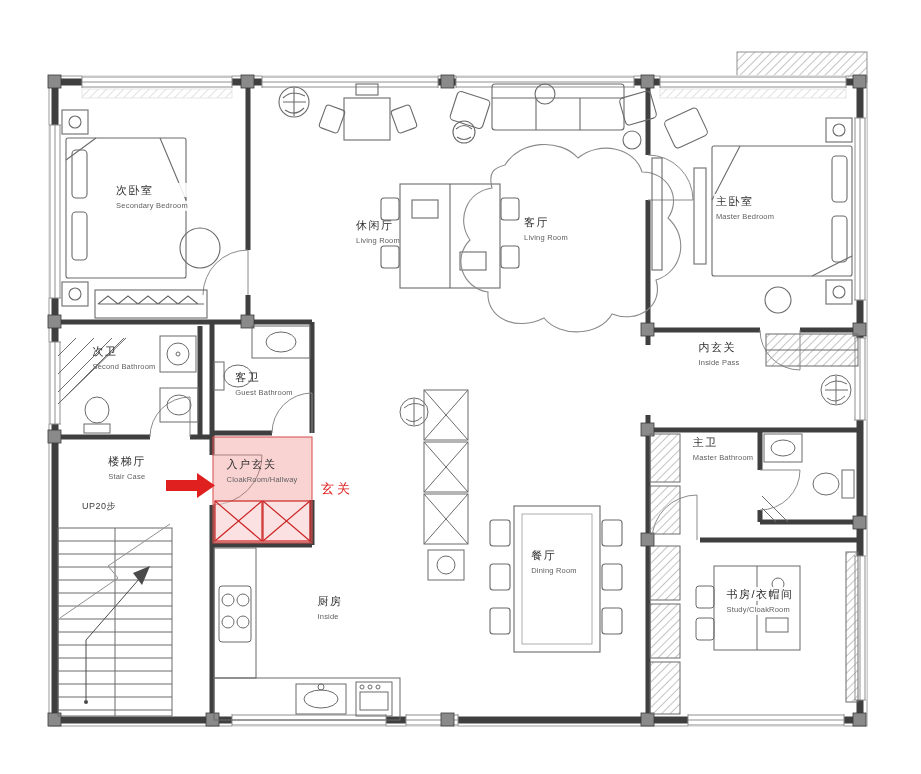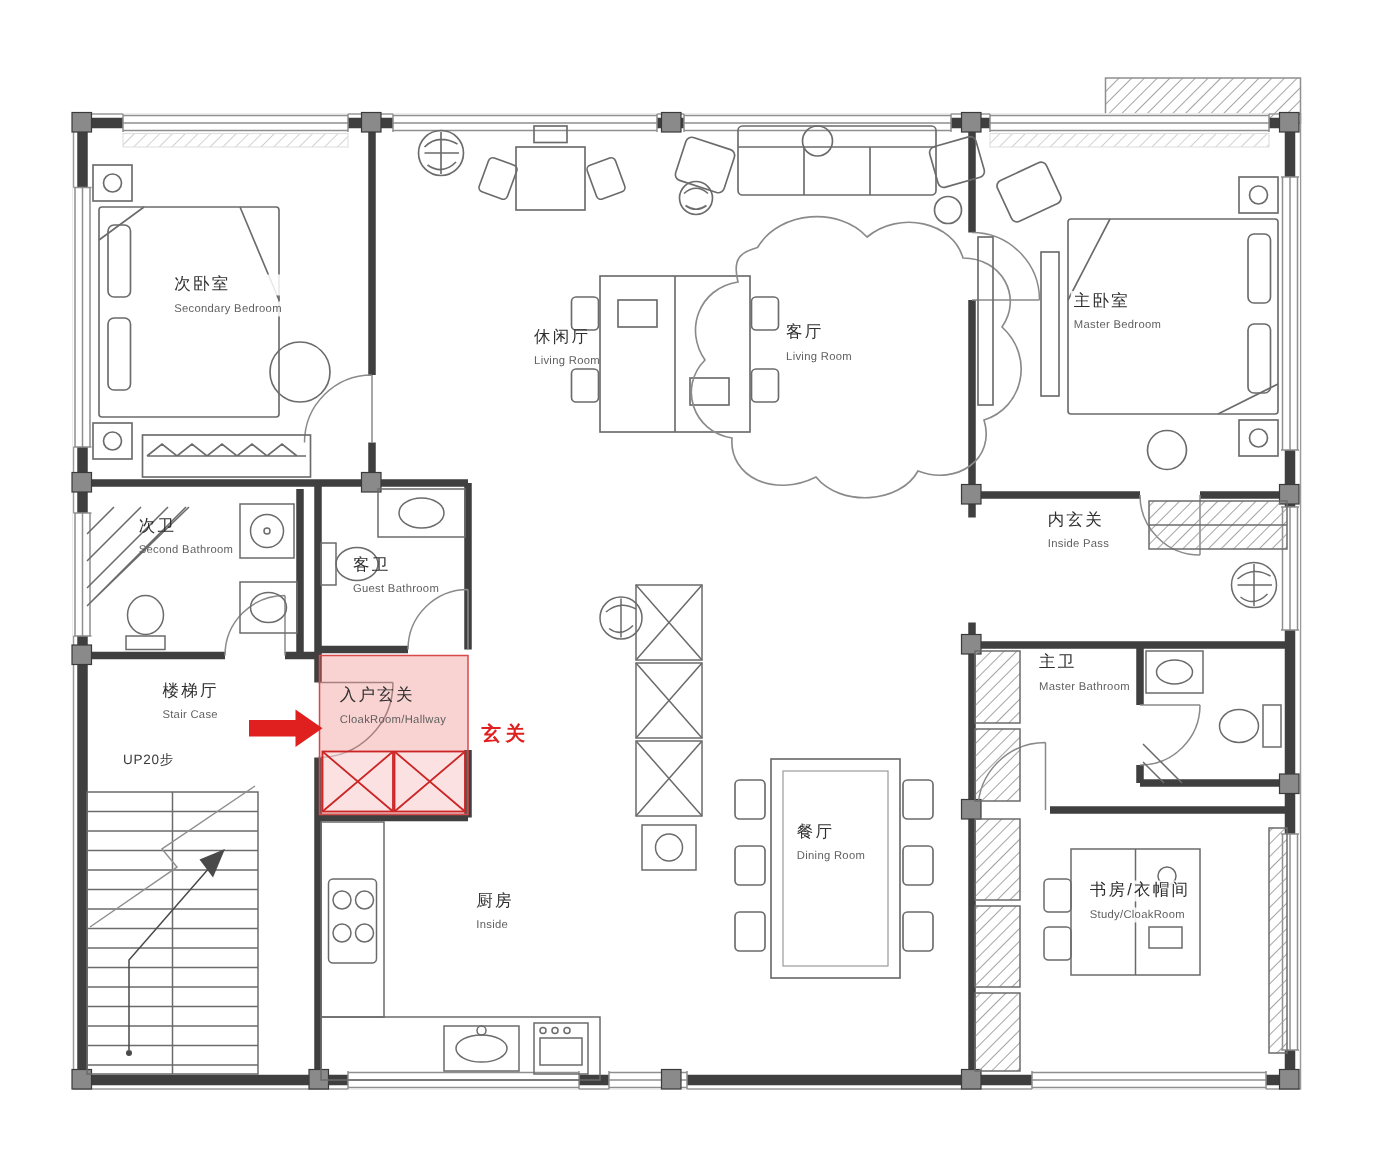--- a/index.html
+++ b/index.html
@@ -15,21 +15,21 @@
   .room-label{
     position:absolute;transform:translate(-50%,-50%);
     white-space:nowrap;color:#2e2e2e;line-height:1.3;
   }
   .room-label .zh{font-size:11px;letter-spacing:1.5px}
   .room-label .en{font-size:7.5px;color:#5f5f5f;letter-spacing:.2px;margin-top:4px}
   .room-label.on-furniture .zh,
   .room-label.on-furniture .en{background:rgba(255,255,255,.85);padding:0 2px}
   .accent-label{
     position:absolute;transform:translate(-50%,-50%);
-    color:#e01f1f;font-weight:700;font-size:13px;letter-spacing:3px;
+    color:#e01f1f;font-weight:400;font-size:13px;letter-spacing:3px;
   }
   .up-label{position:absolute;font-size:9px;color:#3a3a3a;letter-spacing:.5px}
 </style>
 </head>
 <body>
 
 <svg class="plan" viewBox="0 0 921 774">
   <defs>
     <pattern id="hatch" width="6" height="6" patternUnits="userSpaceOnUse" patternTransform="rotate(45)">
       <line x1="0" y1="0" x2="0" y2="6" stroke="#9a9a9a" stroke-width="1.2"></line>

